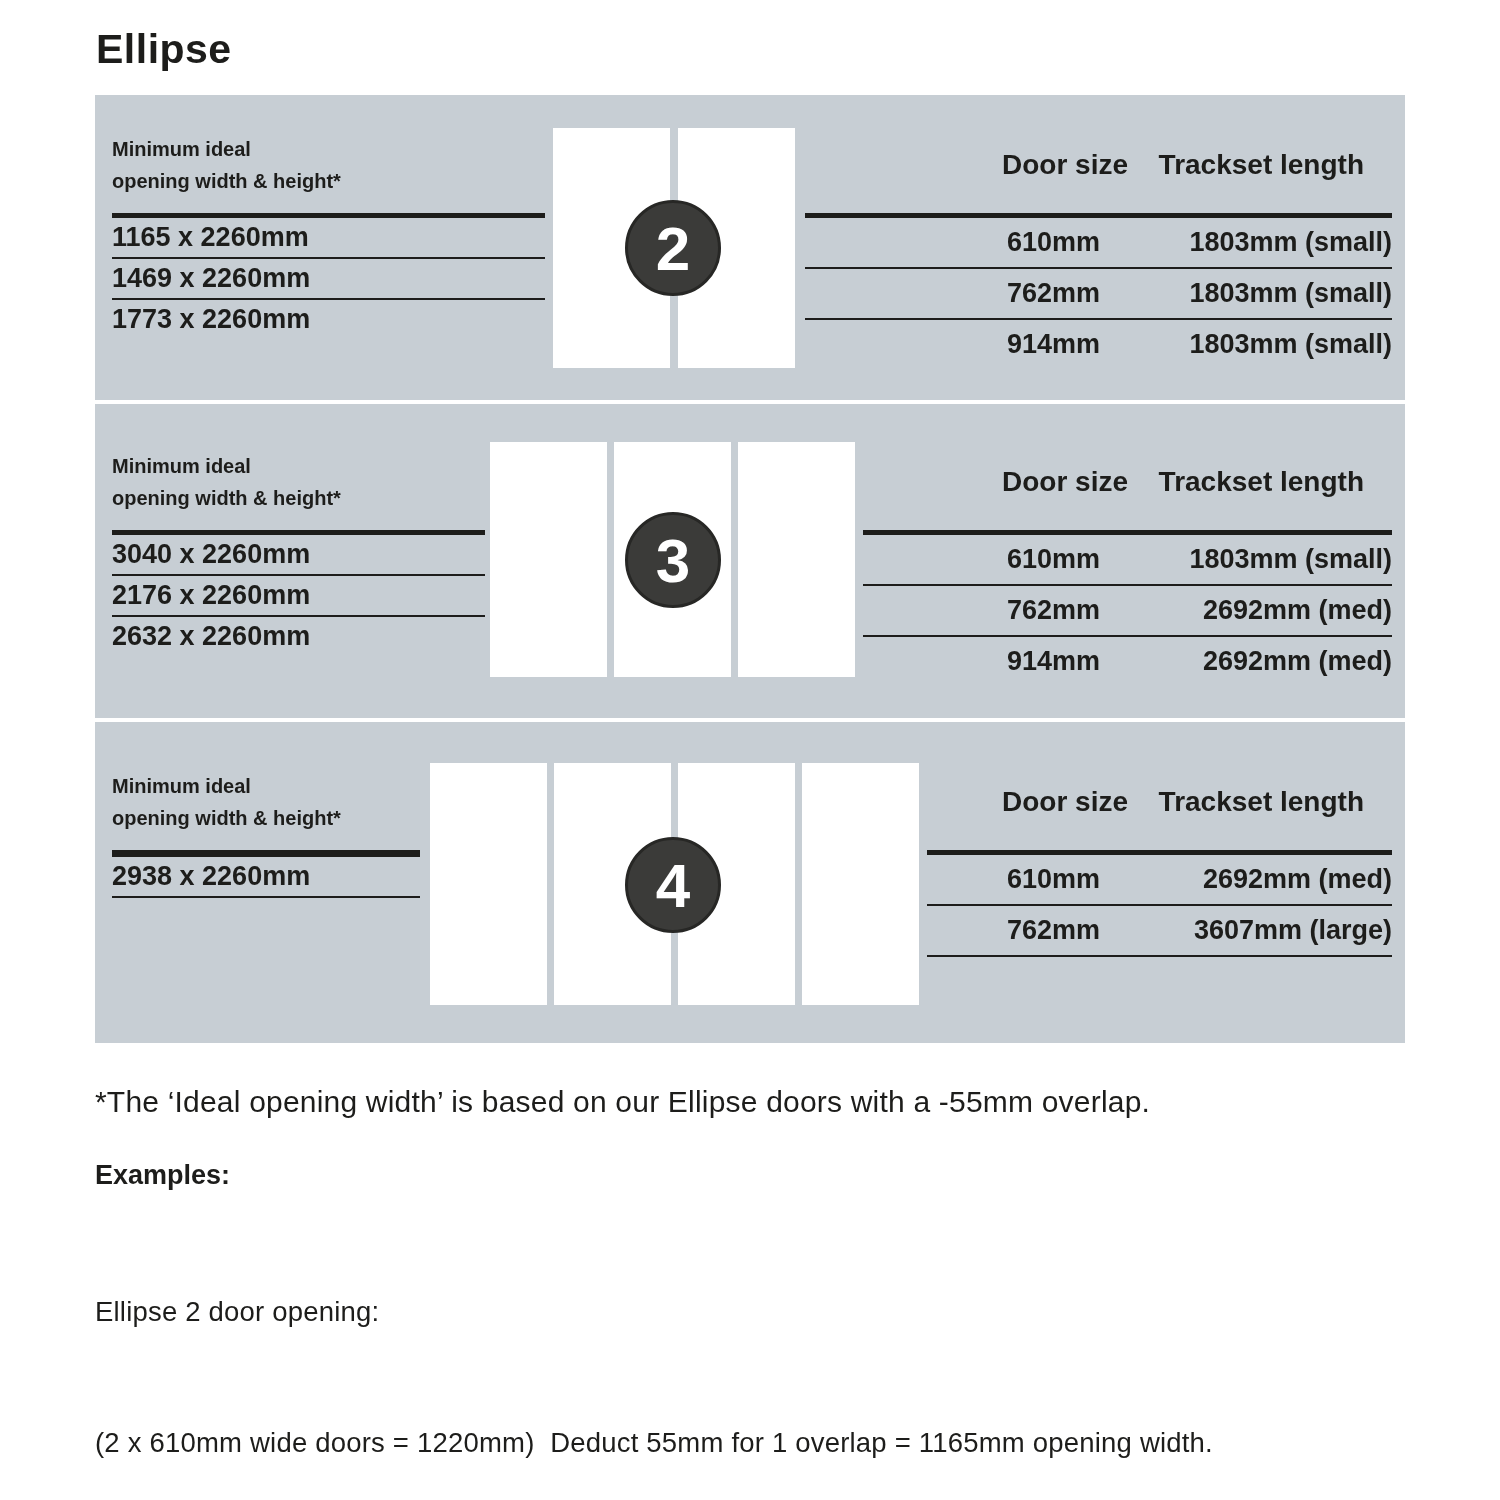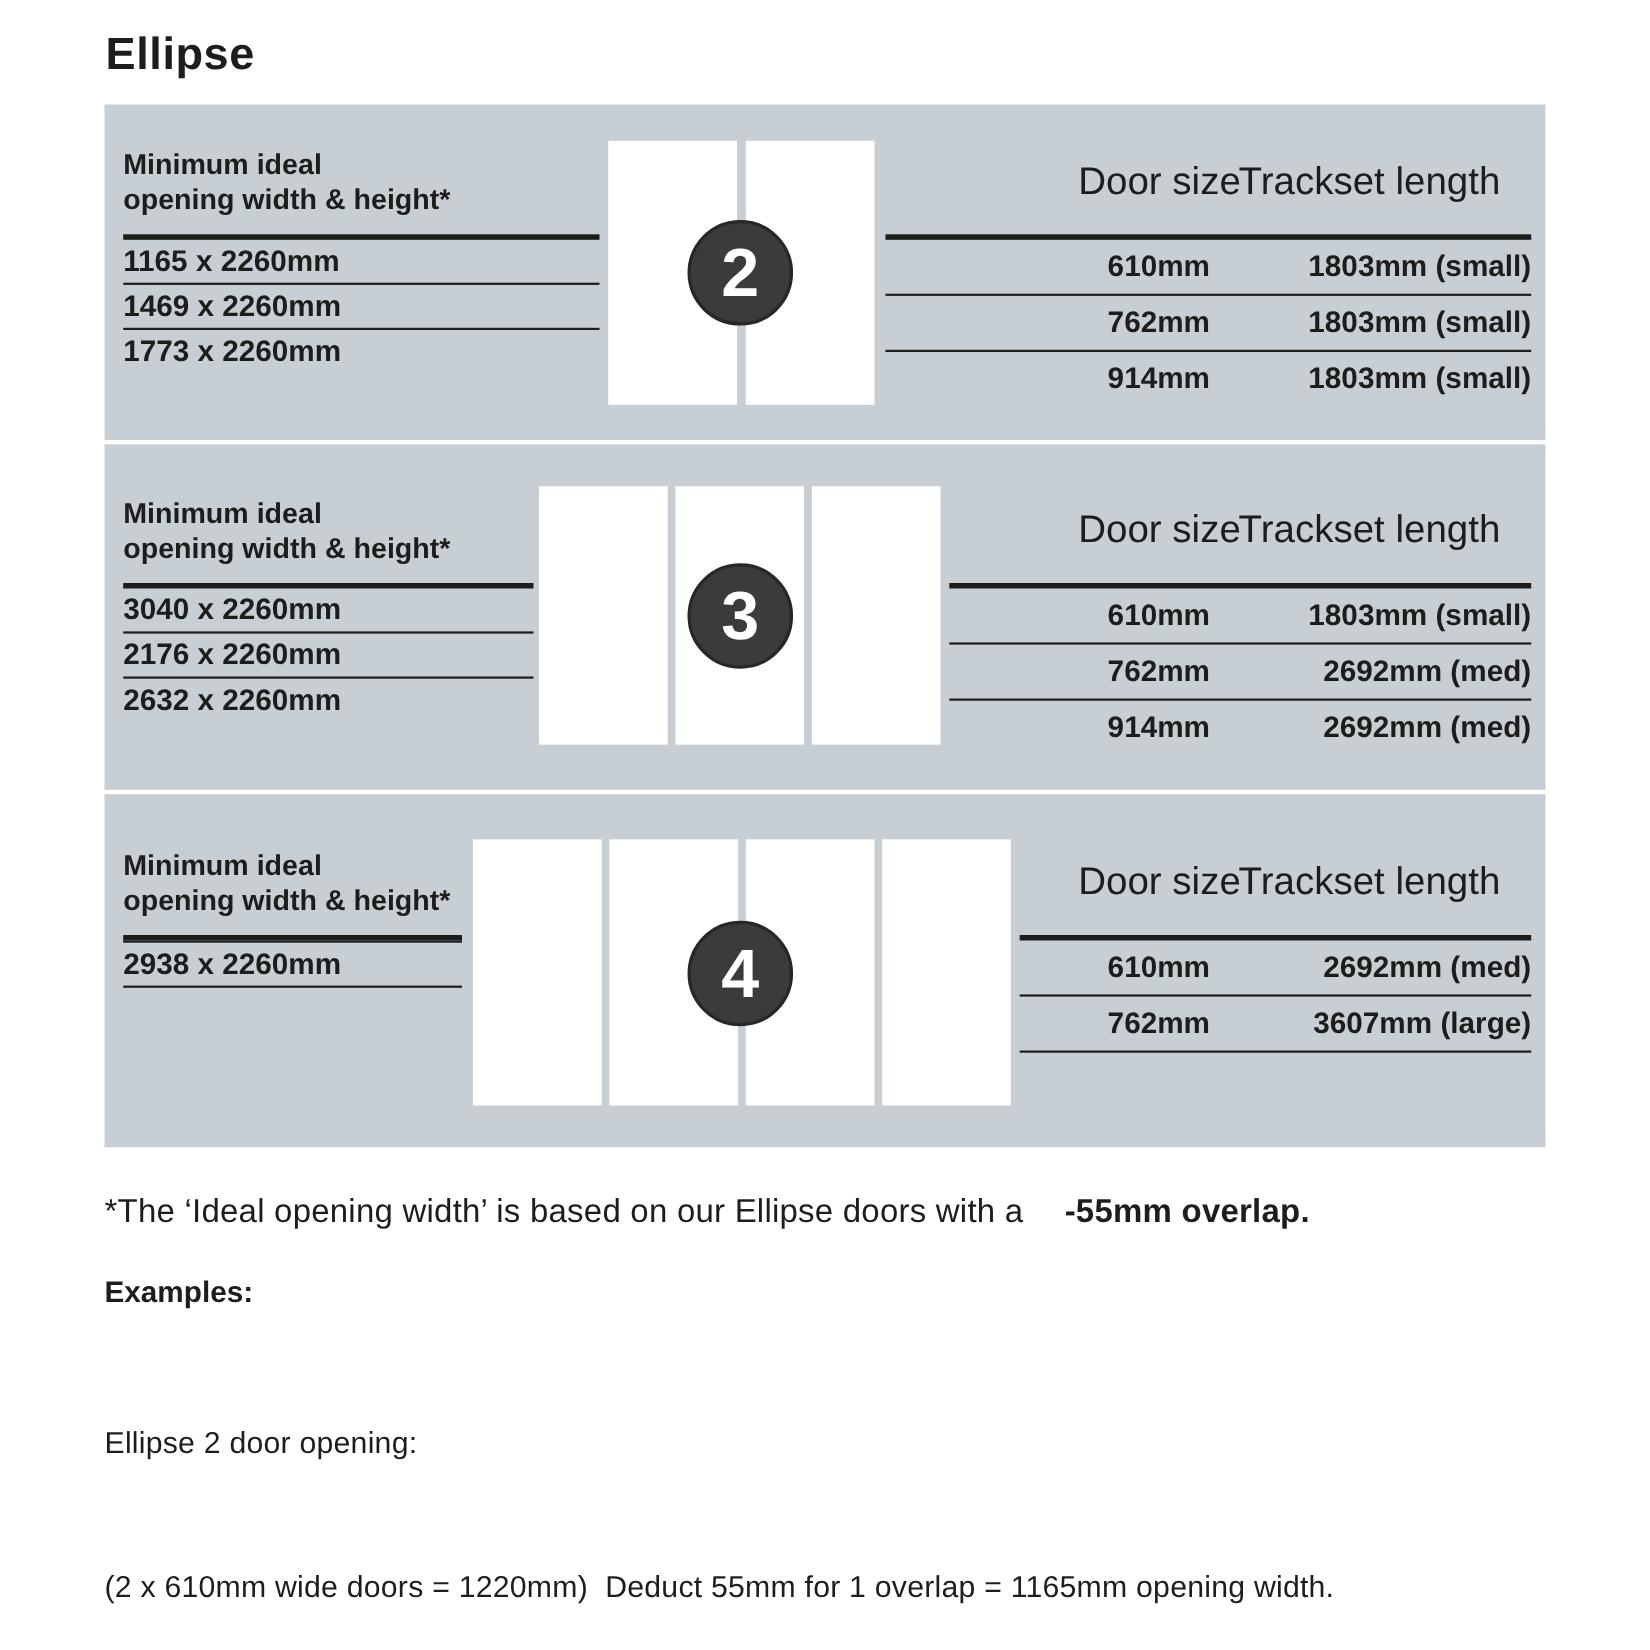--- a/index.html
+++ b/index.html
@@ -17,21 +17,21 @@
   .panel { position:absolute; left:95px; width:1310px; background:#c7ced4; }
   .s1 { top:95px;  height:305px; }
   .s2 { top:404px; height:314px; }
   .s3 { top:722px; height:321px; }
 
   .left-col  { position:absolute; top:0; left:17px; }
   .s1 .left-col { width:433px; }
   .s2 .left-col { width:373px; }
   .s3 .left-col { width:308px; }
 
-  .col-header { font-size:26px; font-weight:700; line-height:32px; height:64px; margin-bottom:16px; }
+  .col-header { font-size:20px; font-weight:700; line-height:32px; height:64px; margin-bottom:16px; }
   .s1 .col-header, .s1 .rc-header { margin-top:38px; }
   .s2 .col-header, .s2 .rc-header { margin-top:46px; }
   .s3 .col-header, .s3 .rc-header { margin-top:48px; }
 
   .rule  { background:#1d1d1b; }
   .thick { height:5px; }
   .thin  { height:2px; }
 
   .drow {
     height:39px; display:flex; align-items:center;
@@ -56,37 +56,37 @@
   .s3 .badge { top:115px; }
 
   
   .right-col { position:absolute; top:0; right:13px; }
   .s1 .right-col { width:587px; }
   .s2 .right-col { width:529px; }
   .s3 .right-col { width:465px; }
 
   .rc-header {
     display:grid; grid-template-columns:1fr 292px; align-items:center;
-    height:64px; margin-bottom:16px; font-size:35px; font-weight:400;
+    height:64px; margin-bottom:16px; font-size:28px; font-weight:700;
   }
   .rc-header .c1, .rc-header .c2, .rc-row .c1, .rc-row .c2 { text-align:right; }
   .rc-header .c1 { transform:translateX(28px); }
   .rc-header .c2 { transform:translateX(-28px); }
 
   .rc-row {
     display:grid; grid-template-columns:1fr 292px; align-items:center;
     height:49px; font-size:27px; font-weight:700;
   }
 
   
   .footnote {
     position:absolute; left:95px; top:1085px;
     font-size:30px; font-weight:400; letter-spacing:0.2px; white-space:pre-wrap;
   }
-  .footnote strong { font-weight:700;margin-left:29px; }
+  .footnote strong { font-weight:400; }
   .ex-heading {
     position:absolute; left:95px; top:1160px;
     font-size:27px; font-weight:700;
   }
   .ex-lines {
     position:absolute; left:95px; top:1203px;
     font-size:27.5px; line-height:43.5px; letter-spacing:0.2px; white-space:pre-wrap;
   }
 </style>
 </head>

